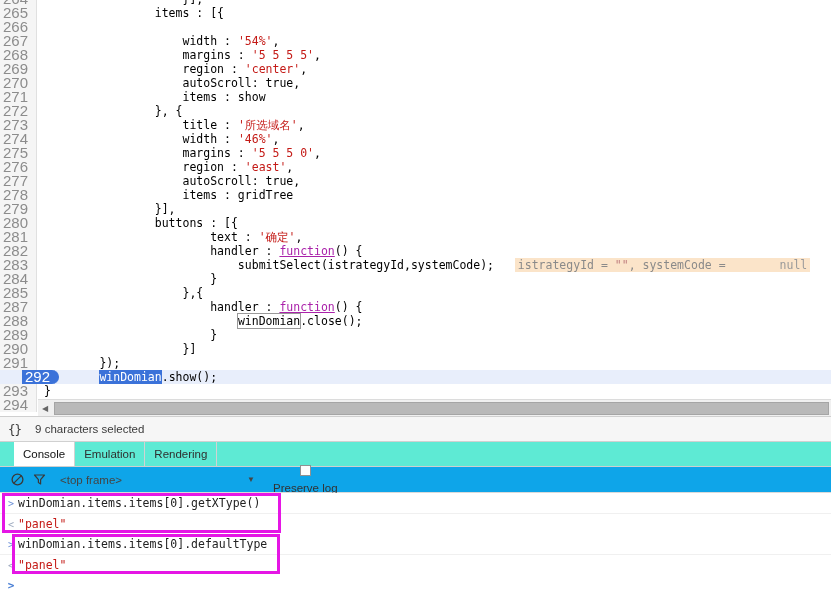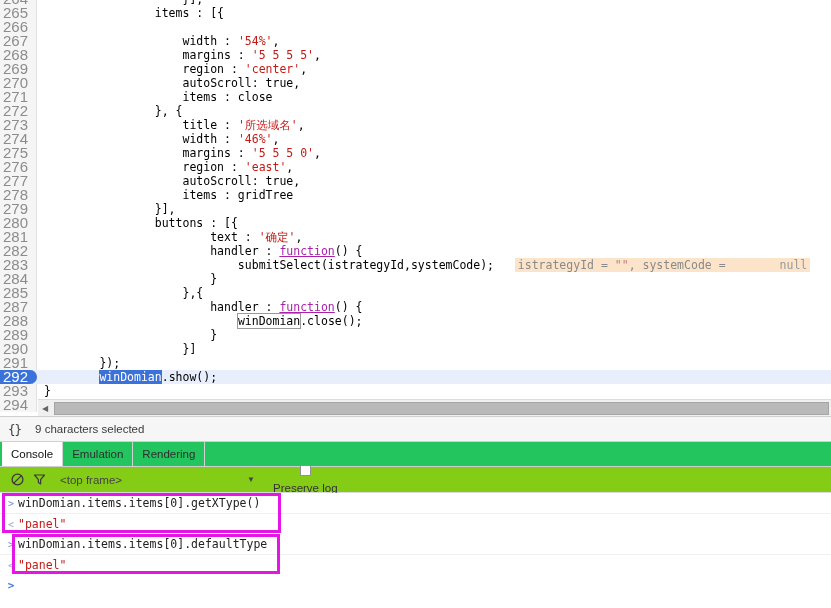--- a/index.html
+++ b/index.html
@@ -59,20 +59,21 @@
     left: 44px; top: 0;
     height: 14px;
     white-space: pre;
   }
   .code-line.current .gutter {
     background: #3b72d9;
     color: #fff;
     border-right: 1px solid #3b72d9;
     border-radius: 0 7px 7px 0;
     font-weight: normal;
+    margin-left: 22px;
   }
   .code-line.current {
     background: #e8eefb;
   }
   .code-line.current .src-bg {
     position: absolute;
     left: 44px; top: 0; right: 0; height: 14px;
     background: #e8eefb;
   }
 
@@ -137,45 +138,45 @@
     font-family: "DejaVu Sans Mono", monospace;
     font-size: 12.5px;
     color: #3a3a3a;
     margin-right: 14px;
     letter-spacing: -1px;
   }
 
   
   .drawer-tabs {
     height: 25px;
-    background: #22c55e;
+    background: #5eead4;
     border-bottom: 1px solid #cfcfcf;
     display: flex;
     align-items: stretch;
-    padding-left: 2px;
+    padding-left: 14px;
     box-sizing: border-box;
   }
   .tab {
     display: flex;
     align-items: center;
     padding: 0 9px;
     font-size: 11.5px;
     color: #2f2f2f;
     border-right: 1px solid #d2d2d2;
     cursor: default;
   }
   .tab.active {
     background: #ffffff;
     color: #111;
   }
 
   
   .console-toolbar {
     height: 25px;
-    background: #84cc16;
+    background: #0ea5e9;
     border-bottom: 1px solid #dadada;
     display: flex;
     align-items: center;
     padding-left: 6px;
     font-size: 11.5px;
     color: #333;
   }
   .tb-icon {
     width: 22px; height: 22px;
     display: flex; align-items: center; justify-content: center;
@@ -260,21 +261,21 @@
 
   <div class="editor-wrap">
     <div class="editor-scroll" id="editor-scroll">
         <div class="code-line"><div class="gutter">264</div><div class="src">                    }],</div></div>
         <div class="code-line"><div class="gutter">265</div><div class="src"><span class="t-plain">                items : [{</span></div></div>
         <div class="code-line"><div class="gutter">266</div></div>
         <div class="code-line"><div class="gutter">267</div><div class="src"><span class="t-plain">                    width : </span><span class="t-str">'54%'</span><span class="t-plain">,</span></div></div>
         <div class="code-line"><div class="gutter">268</div><div class="src"><span class="t-plain">                    margins : </span><span class="t-str">'5 5 5 5'</span><span class="t-plain">,</span></div></div>
         <div class="code-line"><div class="gutter">269</div><div class="src"><span class="t-plain">                    region : </span><span class="t-str">'center'</span><span class="t-plain">,</span></div></div>
         <div class="code-line"><div class="gutter">270</div><div class="src"><span class="t-plain">                    autoScroll: true,</span></div></div>
-        <div class="code-line"><div class="gutter">271</div><div class="src"><span class="t-plain">                    items : close</span></div></div>
+        <div class="code-line"><div class="gutter">271</div><div class="src"><span class="t-plain">                    items : show</span></div></div>
         <div class="code-line"><div class="gutter">272</div><div class="src"><span class="t-plain">                }, {</span></div></div>
         <div class="code-line"><div class="gutter">273</div><div class="src"><span class="t-plain">                    title : </span><span class="t-str">'所选域名'</span><span class="t-plain">,</span></div></div>
         <div class="code-line"><div class="gutter">274</div><div class="src"><span class="t-plain">                    width : </span><span class="t-str">'46%'</span><span class="t-plain">,</span></div></div>
         <div class="code-line"><div class="gutter">275</div><div class="src"><span class="t-plain">                    margins : </span><span class="t-str">'5 5 5 0'</span><span class="t-plain">,</span></div></div>
         <div class="code-line"><div class="gutter">276</div><div class="src"><span class="t-plain">                    region : </span><span class="t-str">'east'</span><span class="t-plain">,</span></div></div>
         <div class="code-line"><div class="gutter">277</div><div class="src"><span class="t-plain">                    autoScroll: true,</span></div></div>
         <div class="code-line"><div class="gutter">278</div><div class="src"><span class="t-plain">                    items : gridTree</span></div></div>
         <div class="code-line"><div class="gutter">279</div><div class="src"><span class="t-plain">                }],</span></div></div>
         <div class="code-line"><div class="gutter">280</div><div class="src"><span class="t-plain">                buttons : [{</span></div></div>
         <div class="code-line"><div class="gutter">281</div><div class="src"><span class="t-plain">                        text : </span><span class="t-str">'确定'</span><span class="t-plain">,</span></div></div>

